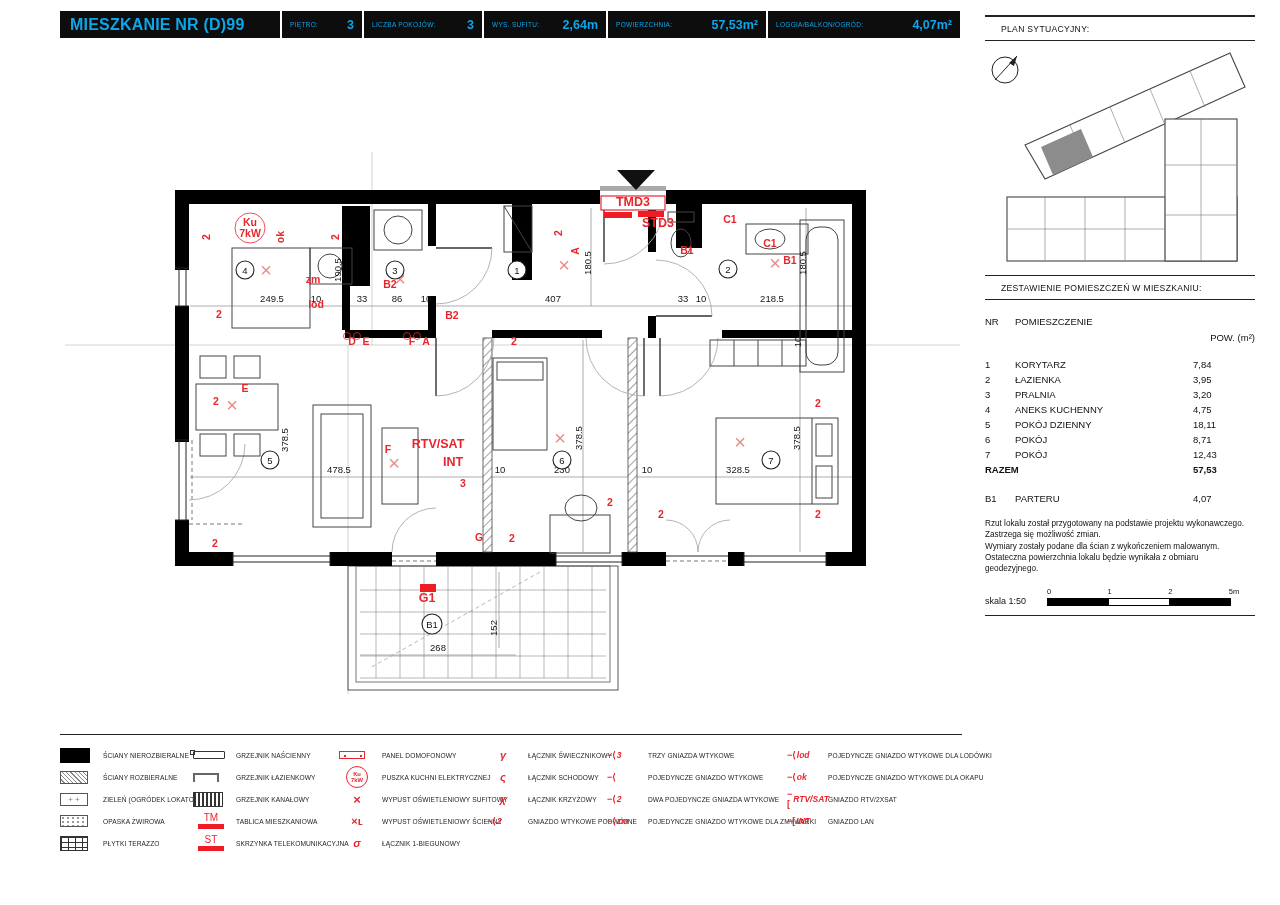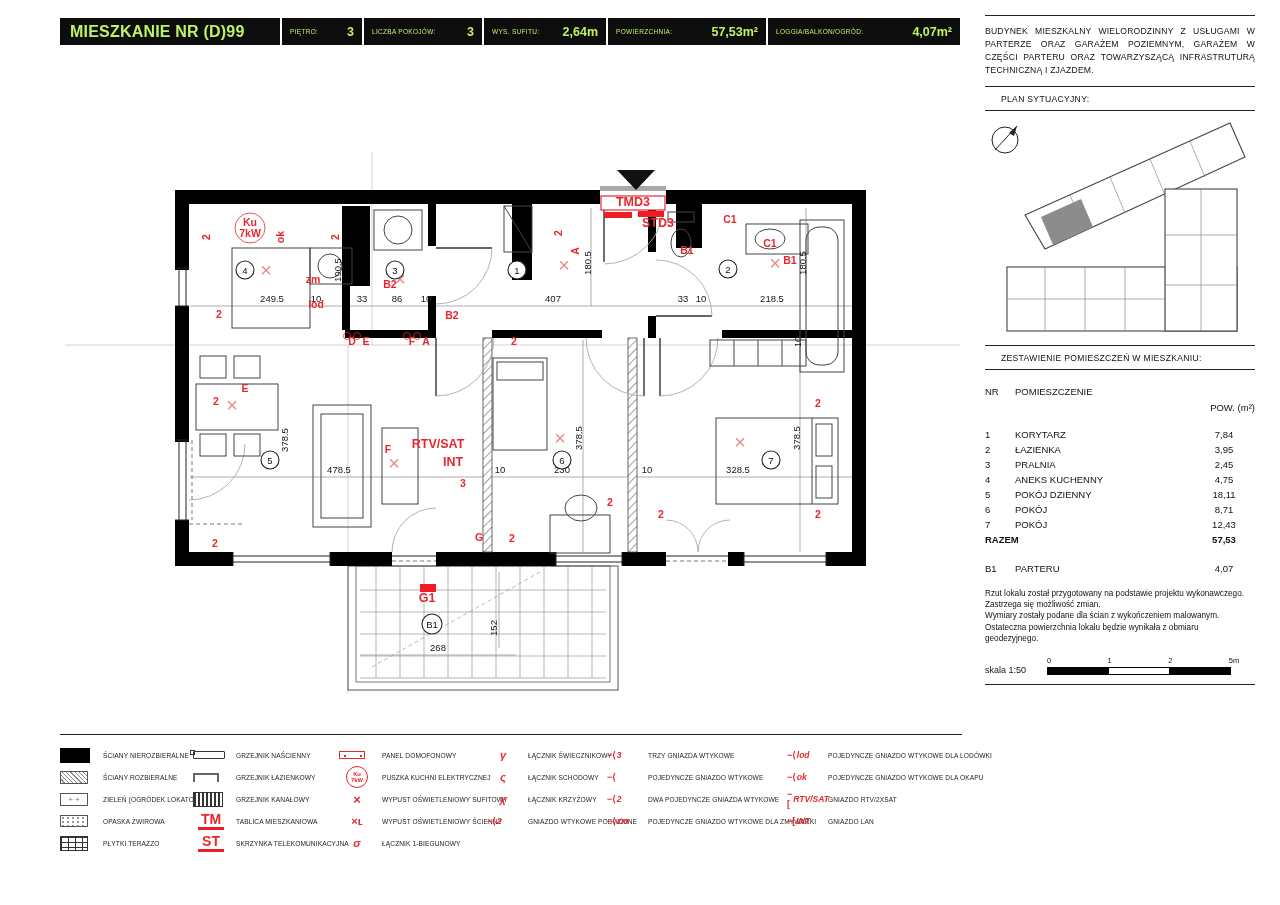--- a/index.html
+++ b/index.html
@@ -1,20 +1,20 @@
 <!DOCTYPE html>
 <html><head>
 <meta charset="utf-8">
 <style>
   html,body{margin:0;padding:0;background:#fff;}
   .page{position:relative;width:1280px;height:905px;background:#fff;overflow:hidden;
         font-family:"Liberation Sans",sans-serif;color:#111;}
   
-  .header-bar{position:absolute;left:60px;top:18px;width:900px;height:27px;background:#0d0d0d;
-              display:flex;align-items:stretch;color:#bef264;}
+  .header-bar{position:absolute;left:60px;top:11px;width:900px;height:27px;background:#0d0d0d;
+              display:flex;align-items:stretch;color:#0ea5e9;}
   .hb-title{width:210px;display:flex;align-items:center;padding-left:10px;font-size:16px;font-weight:bold;letter-spacing:.2px;}
   .hb-seg{display:flex;align-items:center;justify-content:space-between;border-left:2px solid #fff;padding:0 8px;}
   .hb-l{font-size:6.5px;letter-spacing:.3px;}
   .hb-v{font-size:12.5px;font-weight:bold;margin-left:8px;white-space:nowrap;}
   
   #plan-svg{position:absolute;left:0;top:0;width:1280px;height:905px;}
   .pl-d,.pl-d9{font-size:9.5px;fill:#161616;text-anchor:middle;font-family:"Liberation Sans",sans-serif;}
   .pl-r,.pl-r9{font-size:10.5px;font-weight:bold;fill:#e8262d;text-anchor:middle;}
   .pl-rb{font-size:12.5px;font-weight:bold;fill:#e8262d;text-anchor:middle;}
   .pl-x{font-size:20px;fill:#ea8b88;text-anchor:middle;font-weight:400;}
@@ -22,21 +22,21 @@
   .rm-t{font-size:9.5px;fill:#111;text-anchor:middle;font-family:"Liberation Sans",sans-serif;}
   
   .sidebar{position:absolute;left:985px;top:15px;width:270px;}
   .sb-rule{border-top:1.6px solid #222;margin:0;}
   .sb-par{font-size:8.6px;line-height:1.5;text-align:justify;margin:9px 0;letter-spacing:.2px;}
   .sb-h{font-size:8.6px;margin:7px 0 6px 16px;letter-spacing:.3px;}
   .siteplan{display:block;margin:4px 0 2px 0;}
   .rooms-head{display:grid;grid-template-columns:30px 1fr 62px;font-size:9.5px;margin:16px 0 14px 0;}
   .rooms-head span:last-child{text-align:right;margin-top:16px;}
   .trow{display:grid;grid-template-columns:30px 1fr 62px;font-size:9.5px;line-height:15px;}
-  .trow .tc2{text-align:center;}
+  .trow .tc2{text-align:left;}
   .trow-total{font-weight:bold;}
   .trow-extra{margin-top:14px;}
   .notes{font-size:8.2px;line-height:1.38;margin-top:12px;}
   .scale-row{display:flex;align-items:flex-end;margin-top:10px;height:22px;}
   .scale-label{font-size:9px;width:62px;padding-bottom:1px;}
   .scalebar{position:relative;flex:1;height:20px;}
   .sb-ticks{position:absolute;top:0;left:0;right:0;font-size:7.5px;}
   .sb-ticks span{position:absolute;top:0;}
   .sb-segs{position:absolute;bottom:1px;left:0;display:flex;height:6px;border:1px solid #000;width:182px;}
   .sb-segs i{display:block;height:100%;width:60.6px;}
@@ -67,21 +67,21 @@
   .ic-gravel{border:1px solid #555;height:12px;width:28px;min-width:28px;margin-right:15px;
      background:radial-gradient(circle at 2px 2px,#999 .8px,transparent 1px);background-size:5px 4px;}
   .ic-terrazzo{border:1px solid #333;height:15px;width:28px;min-width:28px;margin-right:15px;
      background:linear-gradient(#333 1px,transparent 1px),linear-gradient(90deg,#333 1px,transparent 1px);background-size:7px 5px;}
   .ic-radiator-wall{border:1px solid #333;border-radius:1px;height:8px;width:32px;min-width:32px;margin-right:11px;position:relative;}
   .ic-radiator-wall::before{content:"";position:absolute;left:-4px;top:-2px;width:3px;height:3px;border:1px solid #333;}
   .ic-radiator-bath{border-top:2px solid #666;border-left:2px solid #666;border-right:2px solid #666;height:9px;width:26px;min-width:26px;margin-right:17px;}
   .ic-radiator-channel{border:1px solid #333;height:15px;width:30px;min-width:30px;margin-right:13px;
      background:repeating-linear-gradient(90deg,#333,#333 2px,#fff 2px,#fff 4px);}
   .ic-red-bar{flex-direction:column;justify-content:center;gap:1px;}
-  .rtxt{color:#e8262d;font-size:14px;font-weight:bold;line-height:1;}
+  .rtxt{color:#e8262d;font-size:10px;font-weight:normal;line-height:1;}
   .rbar{display:block;width:26px;height:5px;background:#ee1c25;}
   .ic-intercom{border:1px solid #e8262d;height:8px;width:26px;min-width:26px;margin-right:17px;
      background:radial-gradient(circle at 5px 4px,#e8262d 1px,transparent 1.4px),radial-gradient(circle at 21px 4px,#e8262d 1px,transparent 1.4px);}
   .kb{border:1.2px solid #e8262d;border-radius:50%;width:20px;height:20px;display:flex;align-items:center;justify-content:center;
      color:#e8262d;font-size:5.8px;font-weight:bold;text-align:center;line-height:1.1;white-space:pre-line;}
   .gl{color:#e8262d;font-weight:bold;}
   .ic-ceiling-light .gl{font-size:13px;color:#e8262d;}
   .ic-wall-light .gl{font-size:11px;}
   .ic-switch-1 .gl,.ic-switch-chandelier .gl,.ic-switch-stairs .gl,.ic-switch-cross .gl{font-size:11px;font-style:italic;}
   .ic-socket,.ic-socket-sq{color:#e8262d;font-weight:bold;font-size:9px;justify-content:flex-start;padding-left:2px;}
@@ -402,21 +402,20 @@
         </g>
         <g>
           <circle cx="432" cy="624" r="10" class="rm-c"></circle>
           <text x="432" y="627.5" class="rm-t">B1</text>
         </g>
       </g>
   </svg>
 
   <div class="sidebar">
     <div class="sb-rule"></div>
-    <div class="sb-par">BUDYNEK MIESZKALNY WIELORODZINNY Z USŁUGAMI W PARTERZE ORAZ GARAŻEM POZIEMNYM, GARAŻEM W CZĘŚCI PARTERU ORAZ TOWARZYSZĄCĄ INFRASTRUTURĄ TECHNICZNĄ I ZJAZDEM.</div>
     <div class="sb-rule"></div>
     <div class="sb-h">PLAN SYTUACYJNY:</div>
     <div class="sb-rule"></div>
 
     <svg class="siteplan" width="270" height="228" viewBox="0 0 270 228">
       <g>
         <circle cx="20" cy="25" r="13" fill="none" stroke="#222" stroke-width="1"></circle>
         <line x1="10" y1="35" x2="32" y2="11" stroke="#222" stroke-width="1"></line>
         <polygon points="32,11 24,18 29,21" fill="#222"></polygon>
       </g>
@@ -458,21 +457,21 @@
           <span class="tc2">7,84</span>
         </div>
         <div class="trow">
           <span class="tc0">2</span>
           <span class="tc1">ŁAZIENKA</span>
           <span class="tc2">3,95</span>
         </div>
         <div class="trow">
           <span class="tc0">3</span>
           <span class="tc1">PRALNIA</span>
-          <span class="tc2">2,45</span>
+          <span class="tc2">3,20</span>
         </div>
         <div class="trow">
           <span class="tc0">4</span>
           <span class="tc1">ANEKS KUCHENNY</span>
           <span class="tc2">4,75</span>
         </div>
         <div class="trow">
           <span class="tc0">5</span>
           <span class="tc1">POKÓJ DZIENNY</span>
           <span class="tc2">18,11</span>

